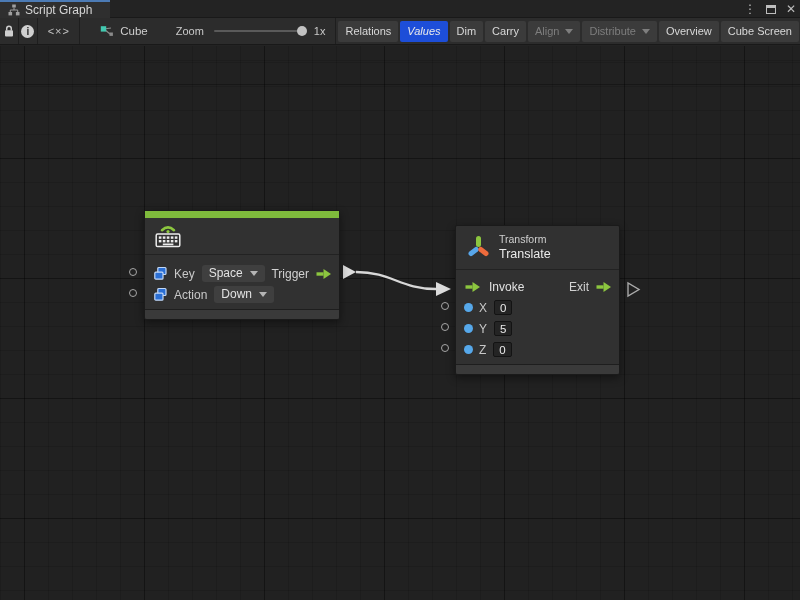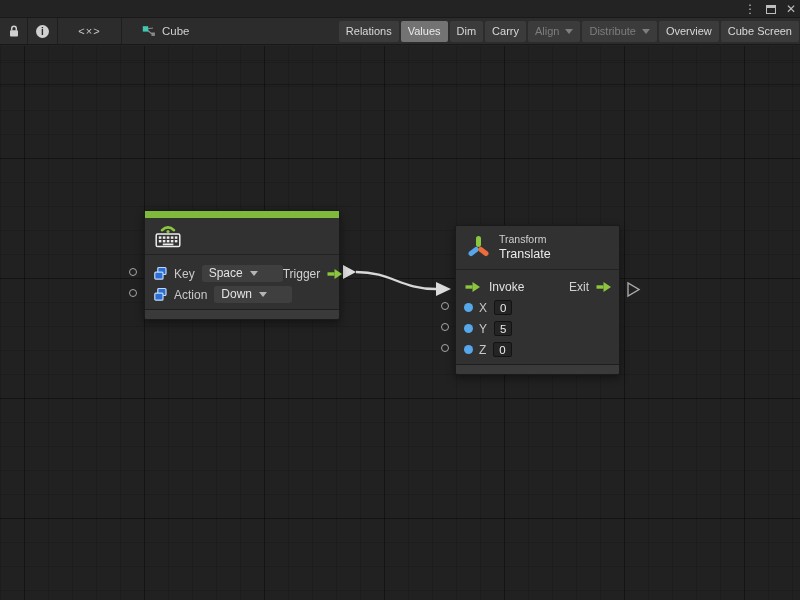--- a/index.html
+++ b/index.html
@@ -23,21 +23,21 @@
   .seg.lock { width:28px; } .seg.info { width:30px; } .seg.code { width:64px; color:#c4c4c4; font-size:11px; letter-spacing:1px; }
   .tgroup { display:flex; align-items:center; gap:6px; margin-left:20px; padding-right:14px; }
   .zgroup { display:flex; align-items:center; margin-left:14px; padding-right:10px; border-right:1px solid #1e1e1e; }
   .zgroup .zlabel { margin-right:10px; font-size:11px; color:#c9c9c9; }
   .ztrack { position:relative; width:92px; height:2px; background:#5a5a5a; border-radius:1px; }
   .zhandle { position:absolute; top:-4px; left:calc(100% - 9px); width:10px; height:10px; border-radius:50%; background:#c2c2c2; }
   .zval { margin-left:8px; font-size:11px; color:#c9c9c9; }
   .btns { margin-left:auto; display:flex; align-items:center; padding-right:1px; }
   .tbtn { display:flex; align-items:center; height:21px; margin-left:2px; padding:0 7px;
     background:#3b3b3b; border-radius:2px; color:#d8d8d8; font-size:11px; white-space:nowrap; cursor:default;text-align:right; }
-  .tbtn.active { background:#737373; color:#eaeaea; }
+  .tbtn.active { background:#1d4ed8; color:#eaeaea;font-style:italic; }
   .tbtn.disabled { color:#7e7e7e; }
   .caret { display:inline-block; width:0; height:0; border-left:4px solid transparent;
     border-right:4px solid transparent; border-top:5px solid #9a9a9a; margin-left:6px; }
   .tbtn.disabled .caret { border-top-color:#7e7e7e; }
 
   
   .canvas { position:absolute; left:0; top:46px; width:800px; height:554px; background-color:#212121;
     background-image:
       repeating-linear-gradient(to right, rgba(0,0,0,0.30) 0 1px, transparent 1px 120px),
       repeating-linear-gradient(to bottom, rgba(0,0,0,0.30) 0 1px, transparent 1px 120px),
@@ -57,39 +57,50 @@
   .node-body { padding:8px 0 4px 0; }
   .row { position:relative; display:flex; align-items:center; height:21px; padding:0 7px 0 8px; font-size:12px; }
   .rlabel { color:#c8c8c8; margin:0 7px 0 6px; }
   .rlabel.bright { color:#e2e2e2; margin-left:8px; }
   .rlabel.right { margin:0 6px 0 0; color:#d2d2d2; }
   .spacer { flex:1; }
   .port { position:absolute; width:8px; height:8px; border:1.4px solid #a6a6a6; border-radius:50%; background:transparent; }
   .node1 .port { left:-16px; top:5px; }
   .node2 .port { left:-15px; top:5px; }
   .dropdown { display:inline-flex; align-items:center; gap:7px; background:#3f3f3f; border-radius:3px;
-    padding:1px 25px 2px 7px; color:#e2e2e2; font-size:12px; cursor:default; }
+    padding:1px 7px 2px 7px; color:#e2e2e2; font-size:12px; cursor:default; }
   .dropdown .caret { border-top-color:#b5b5b5; margin-left:0; }
   .valbox { display:inline-block; min-width:10px; padding:0 5px; height:15px; line-height:14px;
     background:#242424; border:1px solid #131313; border-radius:2px; color:#eaeaea; font-size:11.5px; text-align:center; }
   .pill { display:inline-flex; align-items:center; gap:4px; border:1px solid #8e8e8e; border-radius:7px;
     background:#2b2b2b; padding:0 6px; height:16px; color:#d6d6d6; font-size:11.5px; }
   .pill .target-glyph { font-size:12px; color:#cfcfcf; line-height:14px; }
   .bluedot { display:inline-block; width:9px; height:9px; border-radius:50%; background:#56a8ea; }
   .node-footer { height:10px; background:#3a3a3a; border-top:1px solid #1e1e1e; border-radius:0 0 2px 2px; }
   .icon { display:inline-flex; align-items:center; justify-content:center; }
   .node1 { left:144px; top:164px; width:196px; }
   .node2 { left:455px; top:179px; width:165px; }
 </style>
 </head>
 <body>
 
 <div class="window">
 
   <div class="titlebar">
+    <div class="tab">
+      <span class="icon">
+        <svg width="12" height="12" viewBox="0 0 12 12">
+          <rect x="4.2" y="0.5" width="3.6" height="3" fill="#9f9f9f"></rect>
+          <rect x="0.5" y="8" width="3.6" height="3.4" fill="#9f9f9f"></rect>
+          <rect x="7.9" y="8" width="3.6" height="3.4" fill="#9f9f9f"></rect>
+          <path d="M6,3.5 V6 M2.3,8 V6 H9.7 V8" stroke="#9f9f9f" stroke-width="1" fill="none"></path>
+        </svg>
+      </span>
+      <span>Script Graph</span>
+    </div>
     <div class="win-controls">
       <span class="glyph">⋮</span>
       <span class="max-box"></span>
       <span class="glyph">✕</span>
     </div>
   </div>
 
   <div class="toolbar">
     <div class="seg lock">
       <span class="icon">
@@ -107,20 +118,27 @@
     </div>
     <div class="tgroup">
       <span class="icon">
         <svg width="14" height="13" viewBox="0 0 14 13">
           <path d="M4,4 L10,9 M4,4 L11,3" stroke="#8a8a8a" stroke-width="1.2" fill="none"></path>
           <rect x="0.8" y="1.2" width="5.4" height="5.4" fill="#43c8b0"></rect>
           <rect x="9.5" y="7.5" width="3.4" height="3.4" fill="#8a8a8a"></rect>
         </svg>
       </span>
       <span>Cube</span>
+    </div>
+    <div class="zgroup">
+      <span class="zlabel">Zoom</span>
+      <span class="ztrack">
+        <span class="zhandle"></span>
+      </span>
+      <span class="zval">1x</span>
     </div>
     <div class="btns">
       <div class="tbtn">
           <span>Relations</span>
         </div>
       <div class="tbtn active">
           <span>Values</span>
         </div>
       <div class="tbtn">
           <span>Dim</span>

